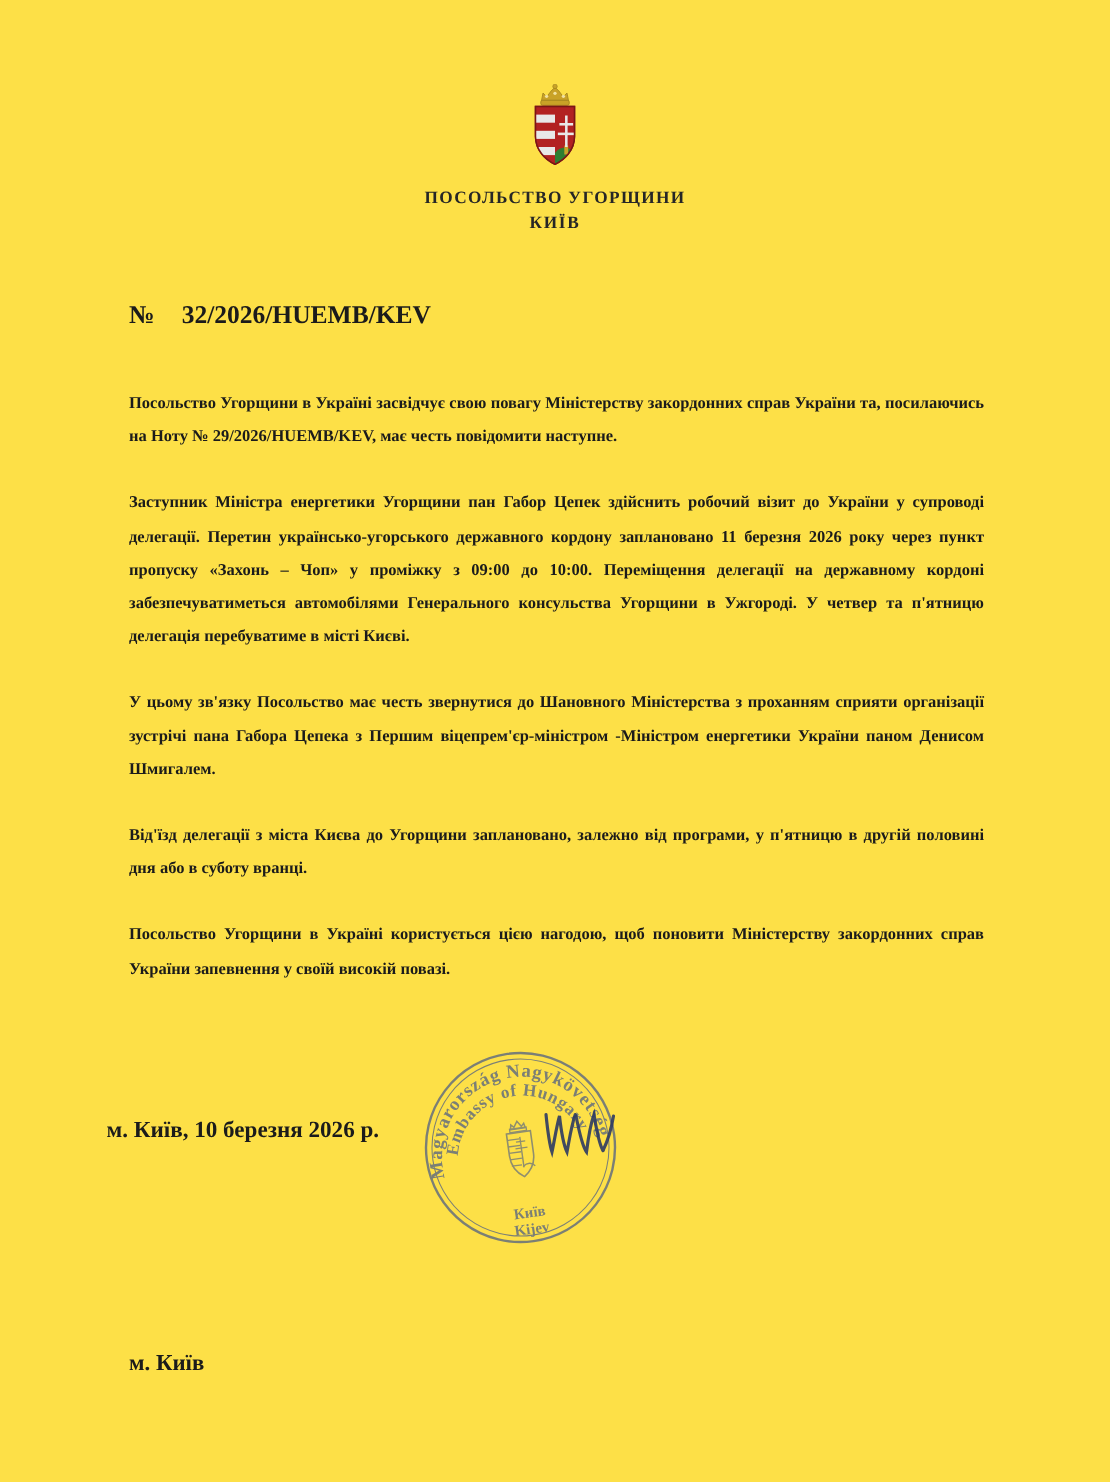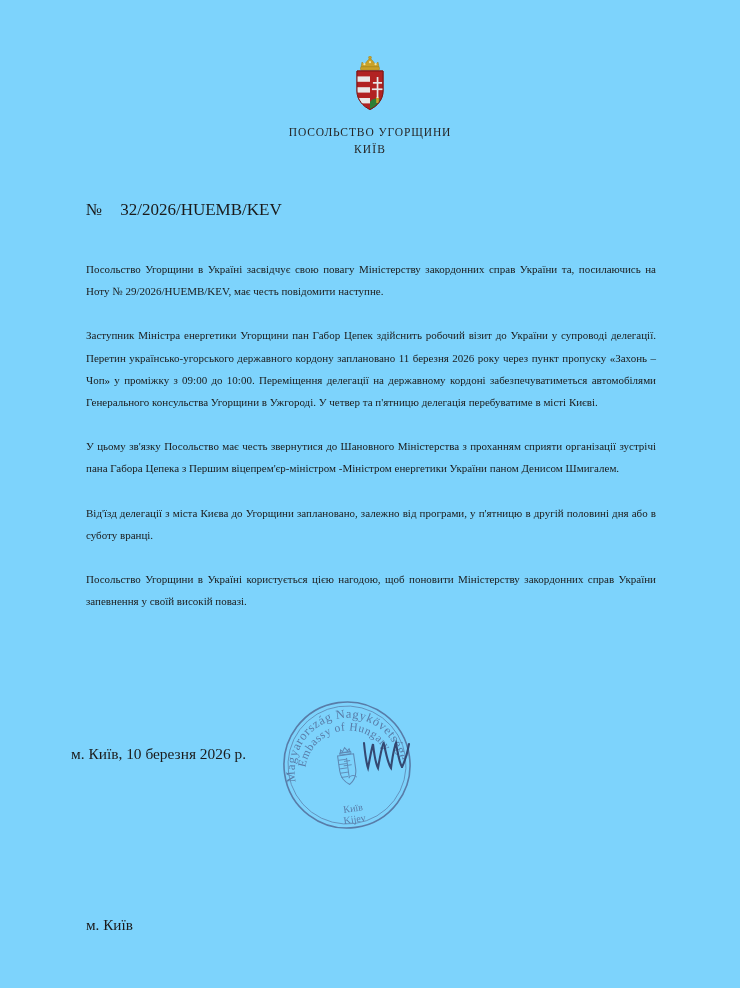--- a/index.html
+++ b/index.html
@@ -4,24 +4,25 @@
 <style>
   html, body {
     margin: 0;
     padding: 0;
     background: #ffffff;
   }
   .page {
     position: relative;
     width: 740px;
     height: 988px;
-    background: #7dd3fc;
+    background: #fde047;
     overflow: hidden;
     font-family: "Liberation Serif", "DejaVu Serif", serif;
     color: #1b1b1b;
+    font-weight: bold;
   }
 
   
   .letterhead {
     position: absolute;
     top: 56px;
     left: 0;
     width: 740px;
     text-align: center;
   }
@@ -109,21 +110,21 @@
     left: 86px;
     width: 420px;
   }
   .addressee-org {
     font-size: 15.2px;
     line-height: 19px;
     letter-spacing: 0.2px;
     color: #1b1b1b;
   }
   .addressee-city {
-    margin-top: 30px;
+    margin-top: 14px;
     font-size: 15.2px;
     color: #1b1b1b;
   }
 </style>
 </head>
 <body>
 
 <div class="page">
 
   <div class="letterhead">

